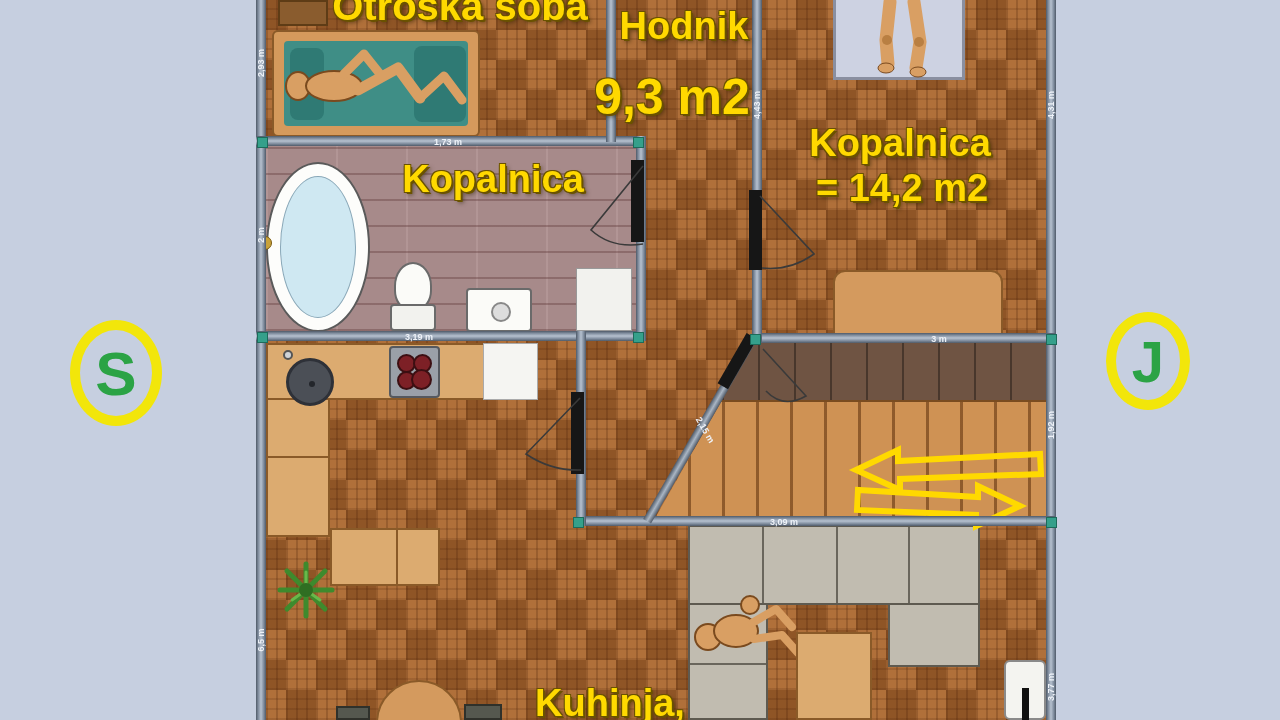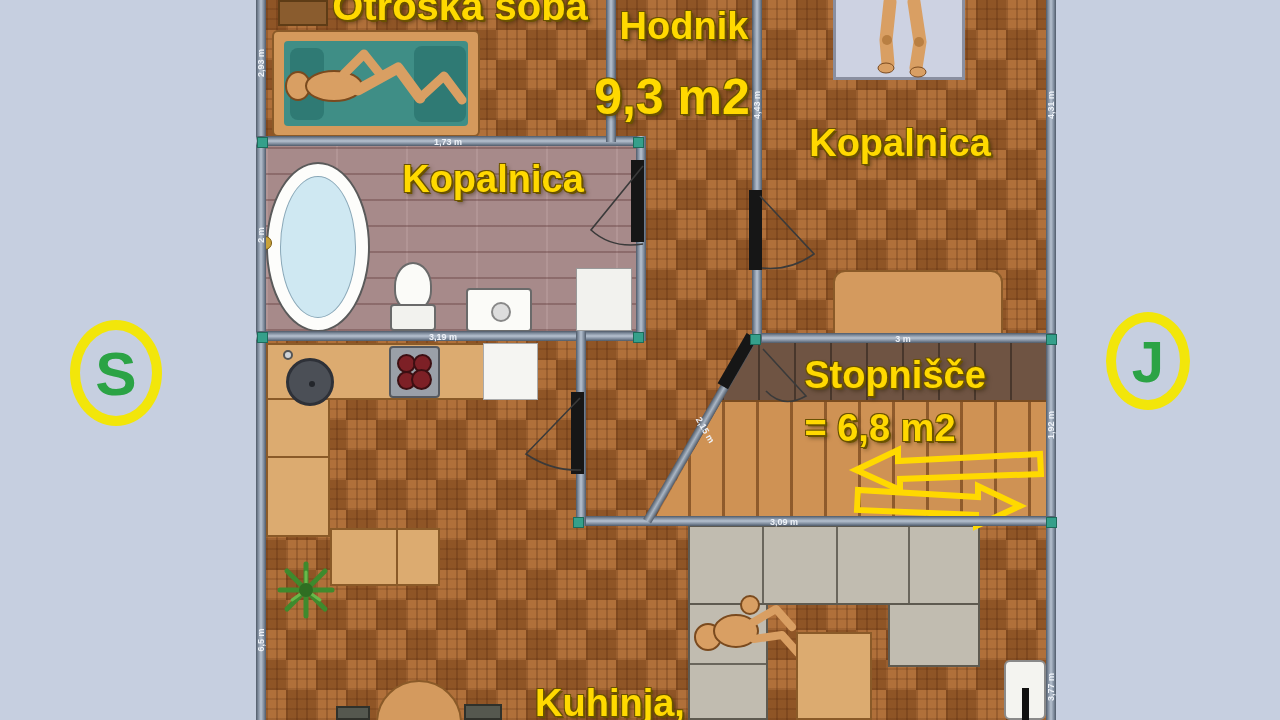--- a/index.html
+++ b/index.html
@@ -203,36 +203,35 @@
   <div class="marker" style="left:633px;top:332px;"></div>
   <div class="marker" style="left:750px;top:334px;"></div>
   <div class="marker" style="left:1046px;top:334px;"></div>
   <div class="marker" style="left:573px;top:517px;"></div>
   <div class="marker" style="left:1046px;top:517px;"></div>
 
   <span class="dim v" style="left:238px;top:58px;">2,93 m</span>
   <span class="dim v" style="left:238px;top:230px;">2 m</span>
   <span class="dim v" style="left:238px;top:635px;">6,5 m</span>
   <span class="dim" style="left:425px;top:137px;">1,73 m</span>
-  <span class="dim" style="left:420px;top:332px;">3,19 m</span>
+  <span class="dim" style="left:396px;top:332px;">3,19 m</span>
   <span class="dim v" style="left:734px;top:100px;">4,43 m</span>
   <span class="dim v" style="left:1028px;top:100px;">4,31 m</span>
-  <span class="dim" style="left:880px;top:334px;text-align:center;">3 m</span>
+  <span class="dim" style="left:916px;top:334px;text-align:center;">3 m</span>
   <span class="dim" style="left:761px;top:517px;">3,09 m</span>
   <span class="dim v" style="left:1028px;top:420px;">1,92 m</span>
   <span class="dim" style="left:682px;top:425px;transform:rotate(60deg);">2,15 m</span>
   <span class="dim v" style="left:1028px;top:682px;">3,77 m</span>
 
   <div class="room-label" style="left:322px;top:-16px;width:276px;font-size:40px;">Otroška soba</div>
   <div class="room-label" style="left:606px;top:5px;width:156px;font-size:38px;">Hodnik</div>
   <div class="room-label" style="left:594px;top:68px;width:156px;font-size:50px;">9,3 m2</div>
   <div class="room-label" style="left:800px;top:122px;width:200px;font-size:38px;">Kopalnica</div>
+  <div class="room-label" style="left:794px;top:167px;width:216px;font-size:38px;">= 14,2 m2</div>
   <div class="room-label" style="left:388px;top:158px;width:210px;font-size:38px;">Kopalnica</div>
-  <div class="room-label" style="left:792px;top:354px;width:206px;font-size:38px;">Stopnišče</div>
-  <div class="room-label" style="left:788px;top:407px;width:184px;font-size:38px;">= 6,8 m2</div>
   <div class="room-label" style="left:522px;top:682px;width:176px;font-size:38px;">Kuhinja,</div>
 
   <div class="compass" style="left:70px;top:320px;width:72px;height:86px;font-size:62px;">
     <span>S</span>
   </div>
   <div class="compass" style="left:1106px;top:312px;width:64px;height:78px;font-size:58px;">
     <span>J</span>
   </div>
 
 </div>

